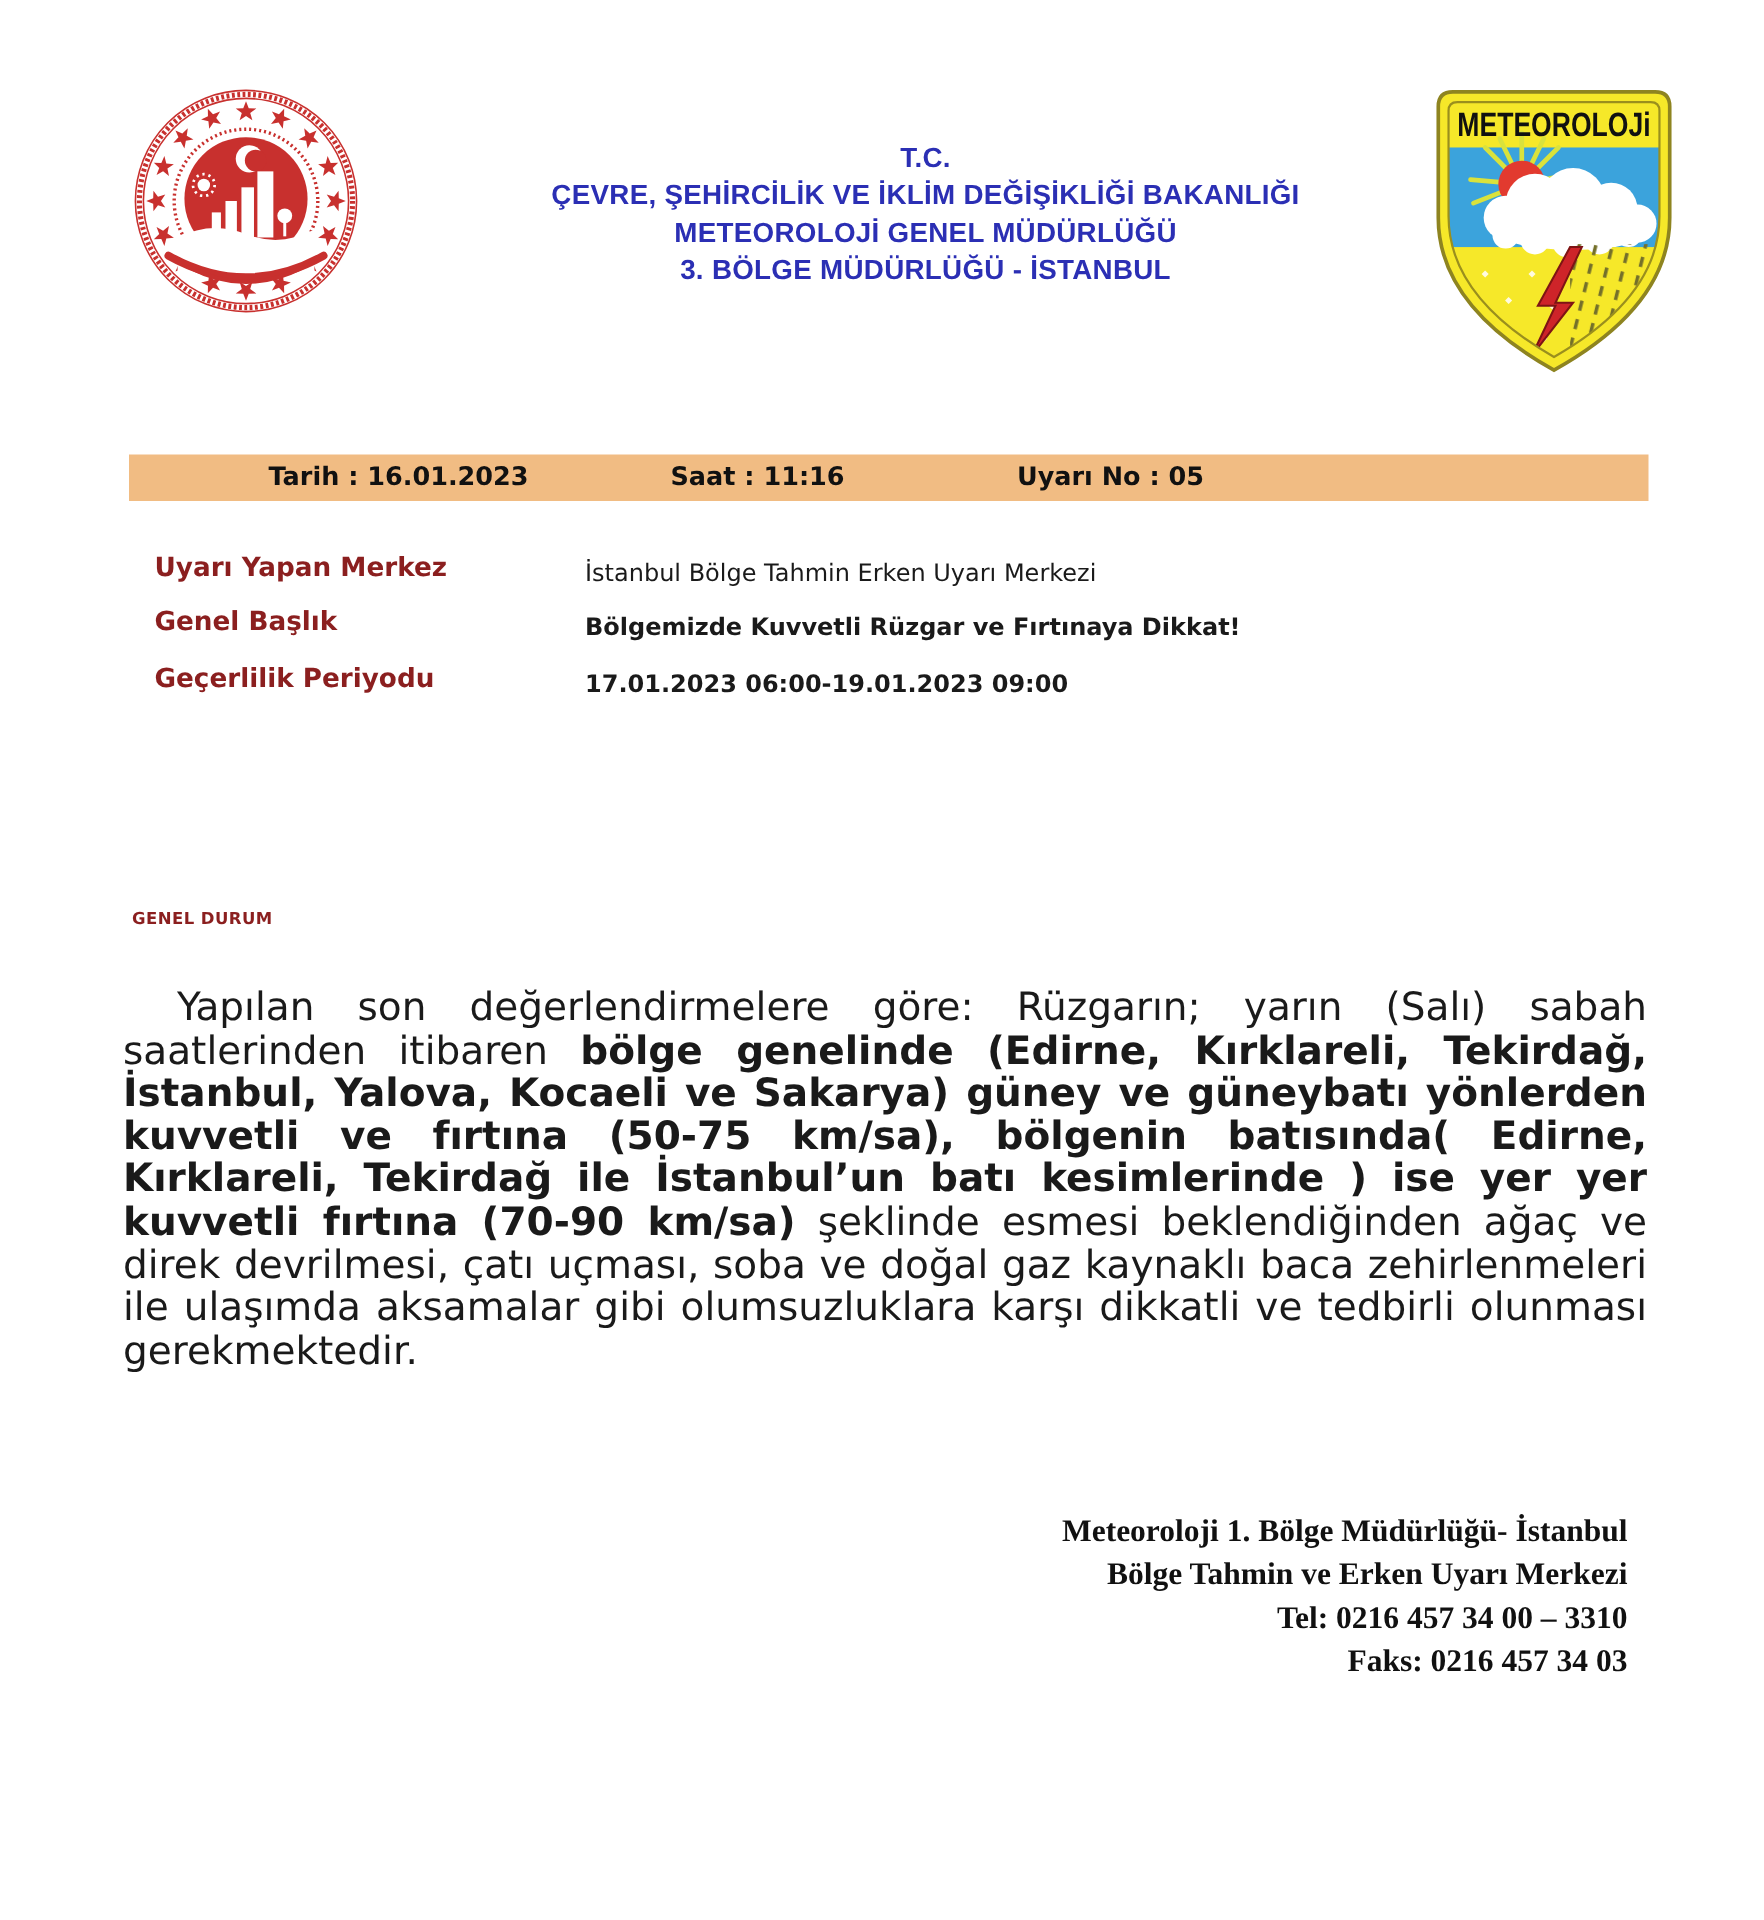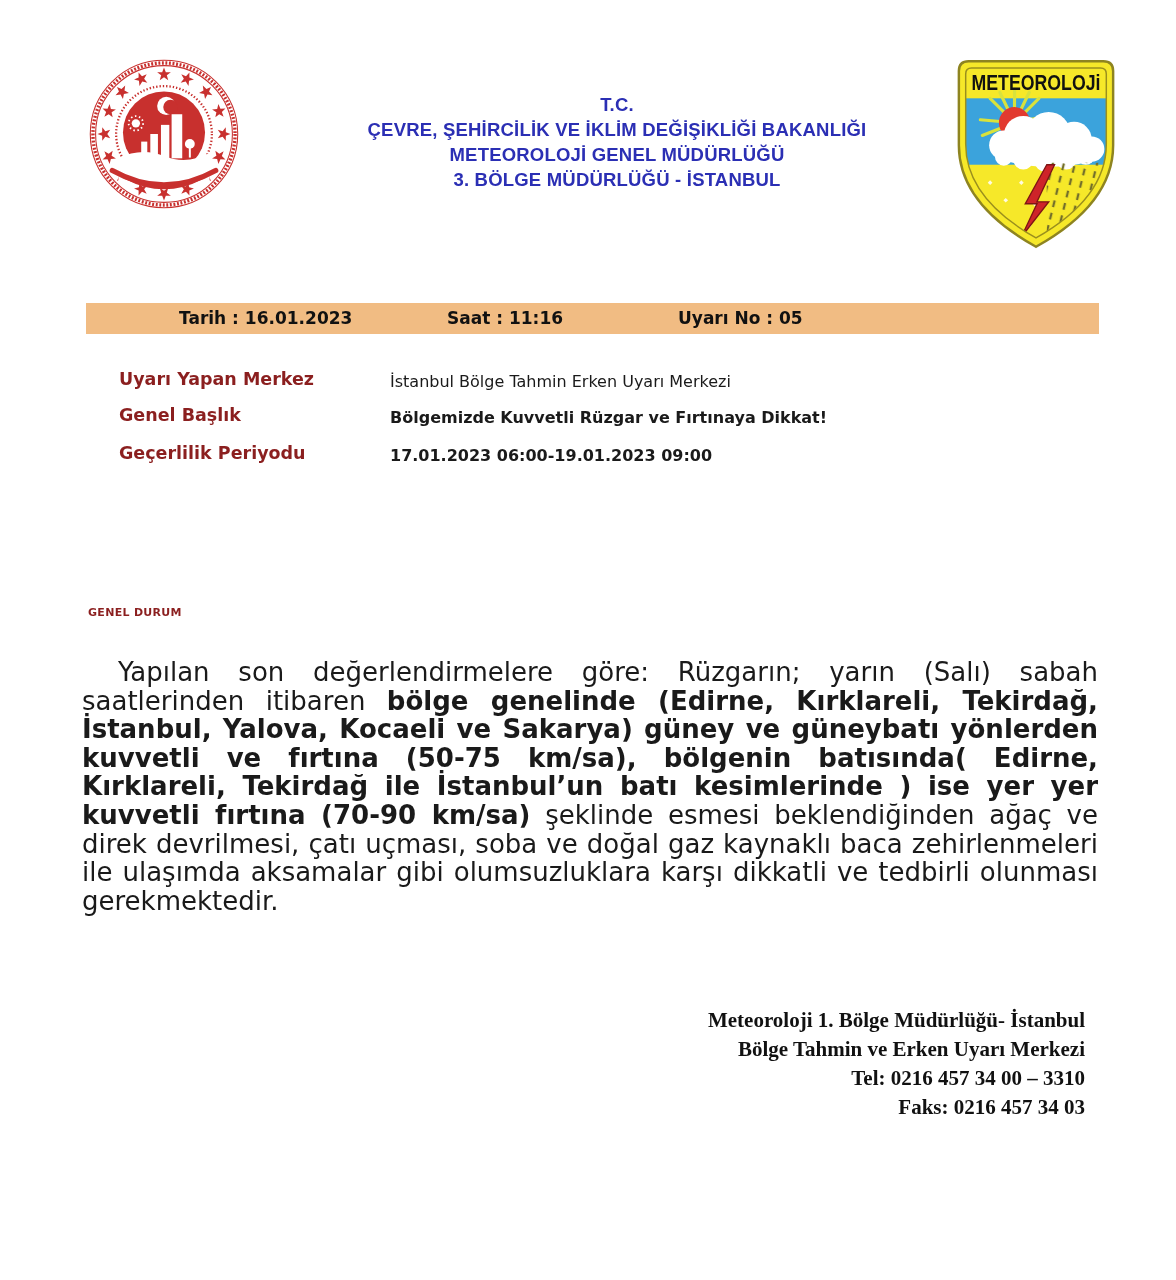--- a/index.html
+++ b/index.html
@@ -16,21 +16,21 @@
   
   .info-bar{position:absolute;left:86px;top:303px;width:1013px;height:31px;background:#F1BC83;
         font-weight:bold;font-size:17px;color:#111;}
   .info-bar span{position:absolute;top:0;line-height:31px;white-space:nowrap;}
   .f-date{left:93px;}  .f-time{left:361px;}  .f-warn{left:592px;}
 
   
   .detail-row{position:absolute;left:103px;width:1000px;display:flex;align-items:flex-start;}
   .r1{top:367px;} .r2{top:403px;} .r3{top:441px;} .r4{top:481px;}
   .detail-label{width:287px;flex:none;color:#8B1F1F;font-weight:bold;font-size:17.5px;line-height:25px;}
-  .detail-label span{display:inline-block;max-width:225px;margin-left:16px;}
+  .detail-label span{display:inline-block;max-width:225px;}
   .detail-value{flex:1;font-size:16px;line-height:30px;color:#1a1a1a;}
   .bold{font-weight:bold;}
 
   
   .genel-heading{position:absolute;left:88px;top:606px;color:#8B1F1F;font-weight:bold;
         font-size:11px;letter-spacing:.3px;}
   .para{position:absolute;left:82px;top:658px;width:1016px;font-size:26px;line-height:28.6px;
         text-align:justify;text-indent:36px;color:#1a1a1a;margin:0;}
 
   

